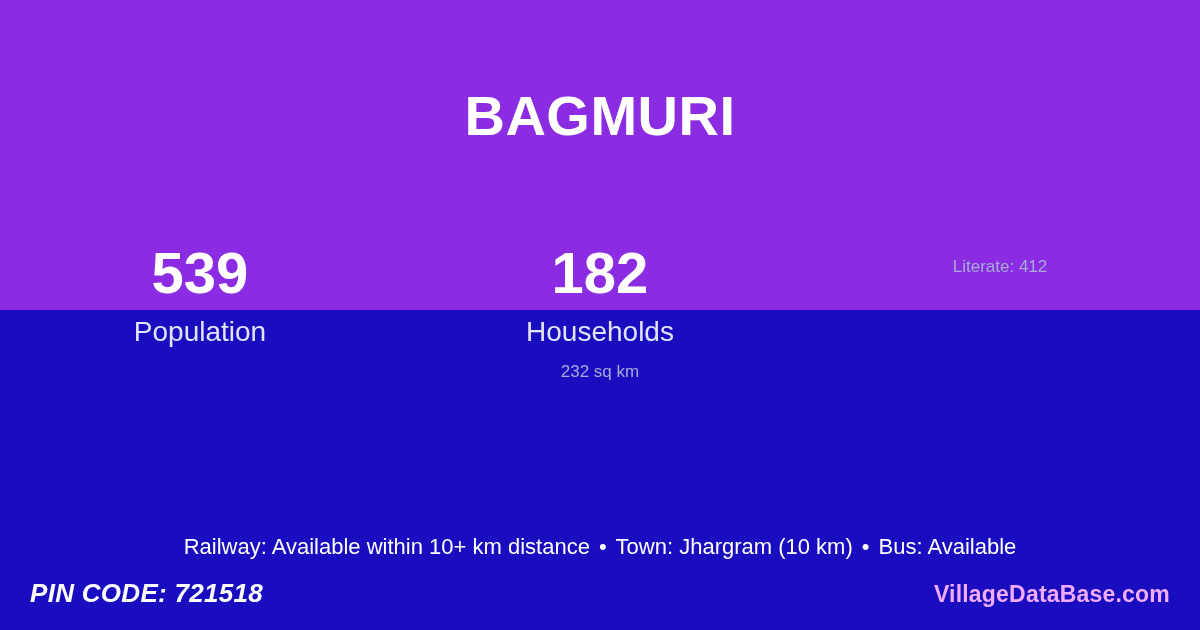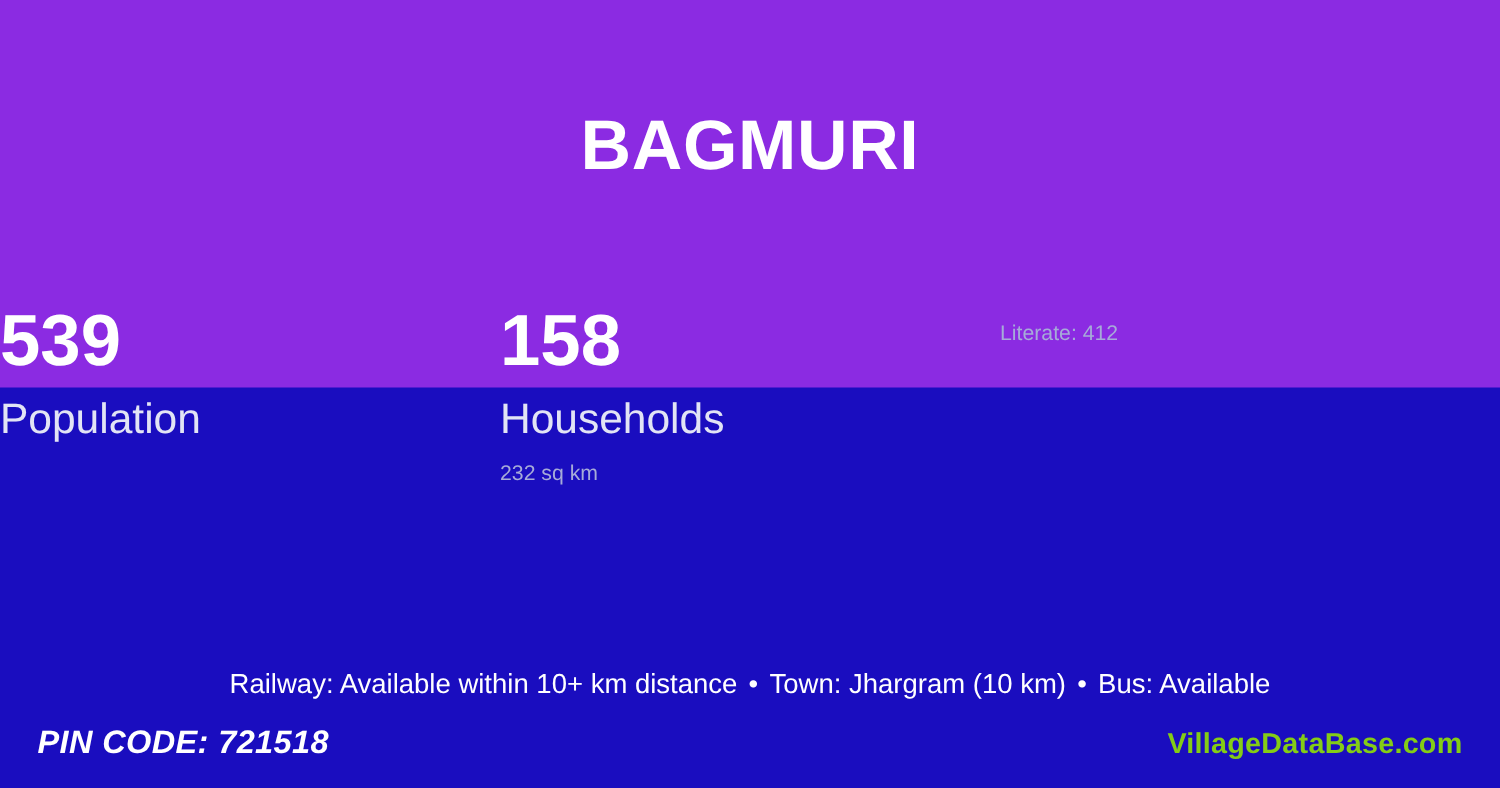--- a/index.html
+++ b/index.html
@@ -63,30 +63,31 @@
   
   .stats-row {
     position: absolute;
     left: 0;
     top: 243px;
     width: 1200px;
     display: flex;
   }
   .stat-col {
     flex: 1 1 33.3333%;
+    text-align: center;
   }
   .stat-value {
     font-size: 58px;
     font-weight: bold;
     line-height: 1.05;
     color: #ffffff;
     height: 67px;
   }
   .stat-label {
-    font-size: 34px;
+    font-size: 28px;
     font-weight: 400;
     line-height: 1.15;
     color: #e2e4f5;
     padding-top: 6px;
   }
   .stat-sub {
     font-size: 17px;
     font-weight: 400;
     line-height: 1.2;
     color: #a6abd8;
@@ -131,21 +132,21 @@
     letter-spacing: 0.3px;
     font-style: italic;
   }
   .brand {
     position: absolute;
     right: 30px;
     top: 6px;
     font-size: 23px;
     font-weight: bold;
     line-height: 1.2;
-    color: #84cc16;
+    color: #f0abfc;
     letter-spacing: 0.2px;
   }
 </style>
 </head>
 <body>
 
 <div class="card">
 
   <div class="purple-band"></div>
 
@@ -154,21 +155,21 @@
   </div>
 
   <div class="stats-row">
 
     <div class="stat-col">
       <div class="stat-value">539</div>
       <div class="stat-label">Population</div>
     </div>
 
     <div class="stat-col">
-      <div class="stat-value">158</div>
+      <div class="stat-value">182</div>
       <div class="stat-label">Households</div>
       <div class="stat-sub">232 sq km</div>
     </div>
 
     <div class="stat-col">
       <div class="stat-sub">Literate: 412</div>
     </div>
 
   </div>
 

